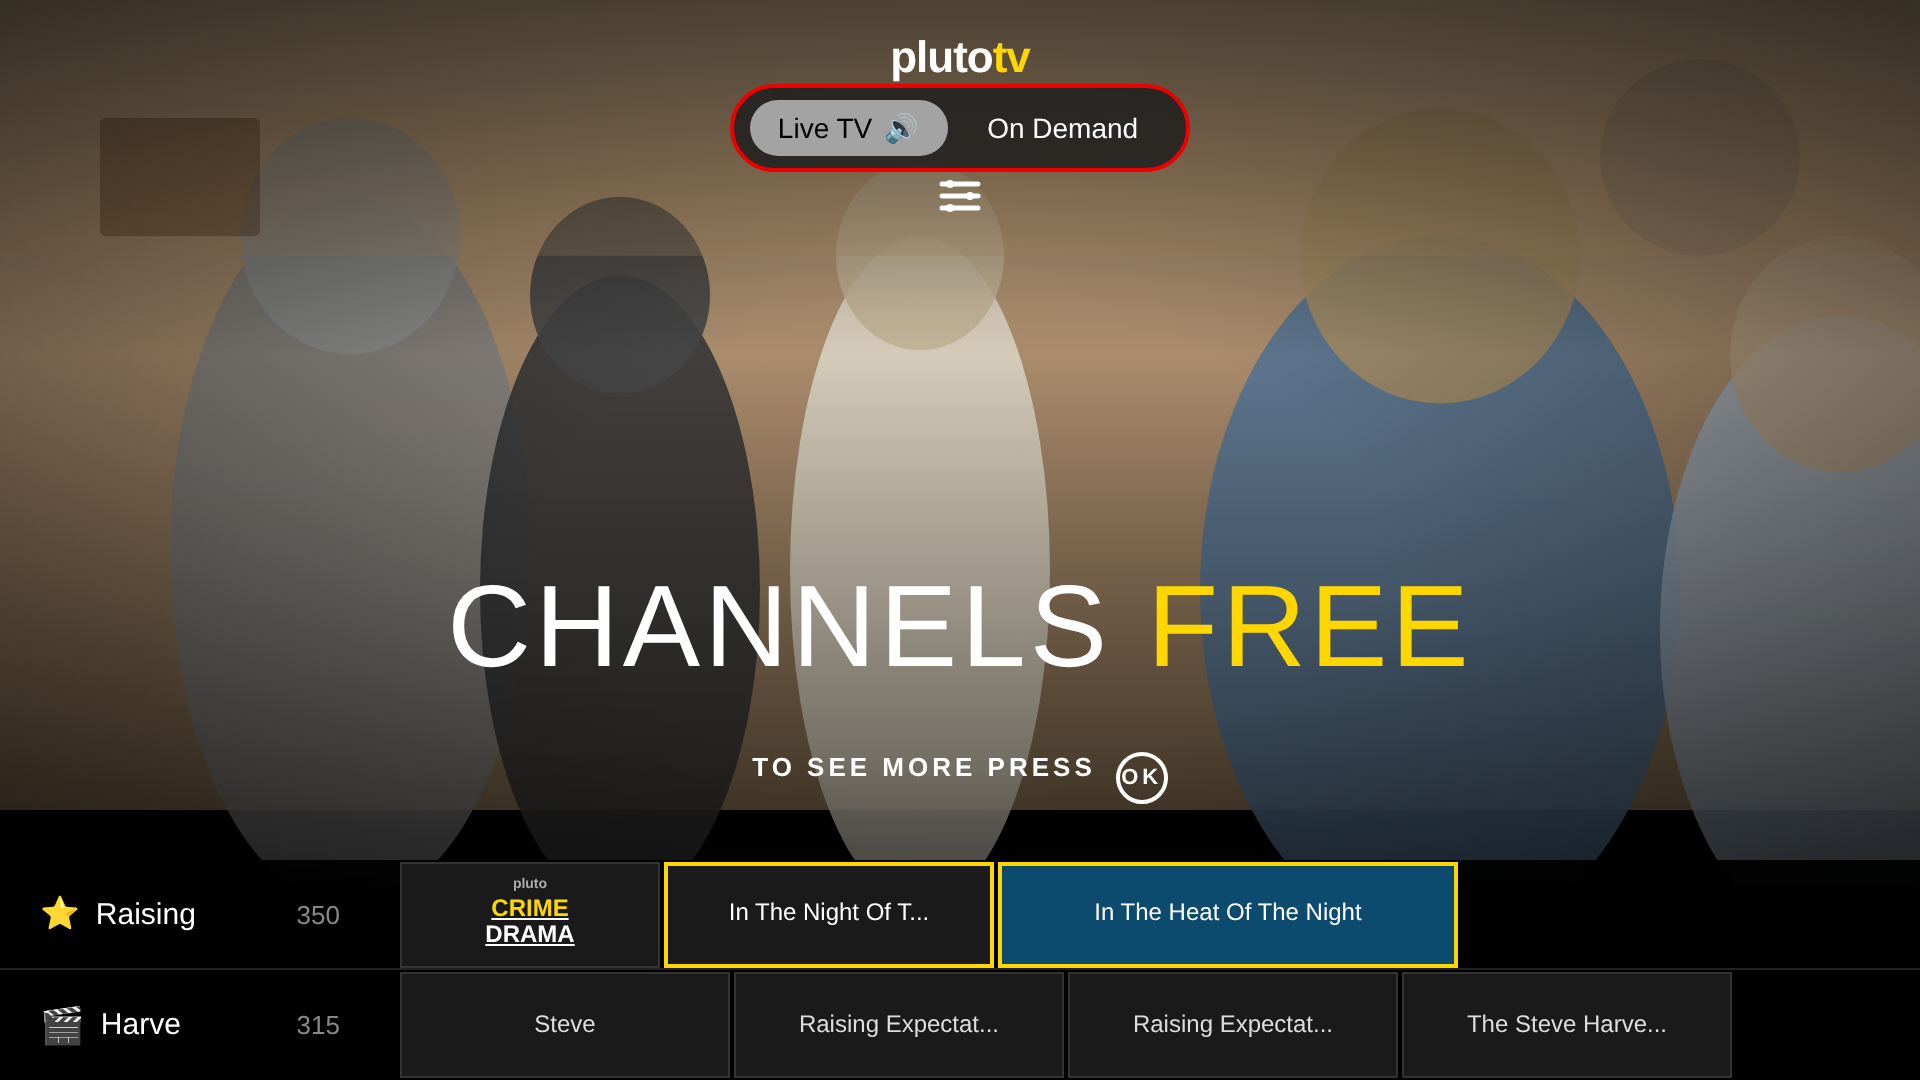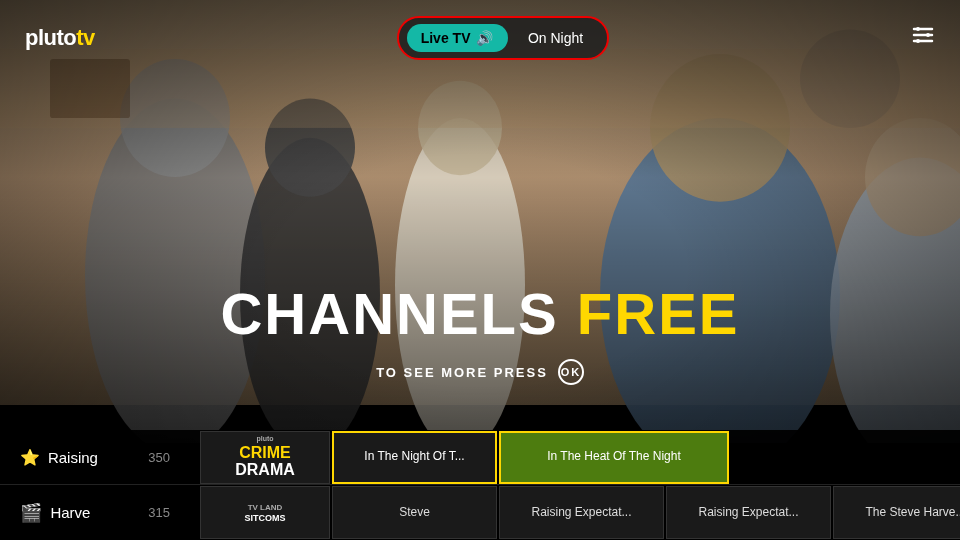--- a/index.html
+++ b/index.html
@@ -14,22 +14,23 @@
     }
 
     
     .header {
       position: absolute;
       top: 0; left: 0; right: 0;
       height: 75px;
       display: flex;
       align-items: center;
       justify-content: space-between;
-      padding: 0 25px;
+      padding: 16px 25px;
       z-index: 10;
+      flex-direction: column;
     }
 
     .logo {
       display: flex;
       align-items: center;
       gap: 0;
     }
 
     .logo-text {
       color: #fff;
@@ -47,23 +48,23 @@
       display: flex;
       align-items: center;
       background: rgba(30,30,30,0.85);
       border: 2px solid #e00;
       border-radius: 30px;
       padding: 6px 8px;
       gap: 4px;
     }
 
     .nav-btn-live {
-      background: #14b8a6;
+      background: #a3a3a3;
       color: #000;
-      font-weight: 700;
+      font-weight: 400;
       font-size: 14px;
       border-radius: 20px;
       padding: 6px 14px;
       display: flex;
       align-items: center;
       gap: 6px;
       cursor: pointer;
     }
 
     .nav-btn-live .speaker-icon {
@@ -97,42 +98,42 @@
       color: #fff;
       font-size: 16px;
       font-weight: 600;
       letter-spacing: 3px;
       text-transform: uppercase;
       margin-bottom: 8px;
     }
 
     .hero-title {
       font-size: 58px;
-      font-weight: 700;
+      font-weight: 400;
       letter-spacing: 2px;
       text-transform: uppercase;
-      margin-bottom: 12px;
+      margin-bottom: 29px;
     }
 
     .hero-title .white-part {
       color: #fff;
     }
 
     .hero-title .yellow-part {
       color: #FFD700;
     }
 
     .hero-cta {
       color: #fff;
       font-size: 13px;
       font-weight: 600;
       letter-spacing: 2px;
       text-transform: uppercase;
       display: flex;
-      align-items: center;
+      align-items: flex-start;
       justify-content: center;
       gap: 10px;
     }
 
     .ok-btn {
       display: inline-flex;
       align-items: center;
       justify-content: center;
       width: 26px;
       height: 26px;
@@ -308,21 +309,21 @@
       pluto<span>tv</span>
     </span>
   </div>
 
   <div class="nav-toggle">
     <div class="nav-btn-live">
       <span>Live TV</span>
       <span class="speaker-icon">🔊</span>
     </div>
     <div class="nav-btn-demand">
-      <span>On Night</span>
+      <span>On Demand</span>
     </div>
   </div>
 
   <div class="settings-icon">
     <svg width="24" height="24" viewBox="0 0 24 24" fill="white">
       <path d="M3 6h18M3 12h18M3 18h18" stroke="white" stroke-width="2.5" stroke-linecap="round"></path>
       <circle cx="7" cy="6" r="2" fill="white"></circle>
       <circle cx="17" cy="12" r="2" fill="white"></circle>
       <circle cx="7" cy="18" r="2" fill="white"></circle>
     </svg>
@@ -349,54 +350,46 @@
     <div class="channel-label">
       <span class="star-icon">⭐</span>
       <span>Raising</span>
       <span class="channel-count">350</span>
     </div>
     <div class="channel-items">
 
       <div class="channel-item narrow">
         <div class="channel-item-logo">
           <span class="pluto-small">pluto</span>
-          <div style="font-size:16px;font-weight:900;color:#fff;line-height:1.1;">
+          <div style="font-size:12px;font-weight:900;color:#fff;line-height:1.1;text-decoration:underline;">
             <span style="color:#FFD700;">CRIME</span><br>
             <span>DRAMA</span>
           </div>
         </div>
       </div>
 
       <div class="channel-item medium active" style="border-color:#FFD700;">
         <div class="channel-item-text highlighted">In The Night Of T...</div>
       </div>
 
-      <div class="channel-item" style="width:230px;border-color:#FFD700;border-width:2px;background:#4d7c0f;">
+      <div class="channel-item" style="width:230px;border-color:#FFD700;border-width:2px;background:#0c4a6e;">
         <div class="channel-item-text highlighted">In The Heat Of The Night</div>
       </div>
 
     </div>
   </div>
 
   <div class="channel-row">
     <div class="channel-label">
       <span class="movie-icon">🎬</span>
       <span>Harve</span>
       <span class="channel-count">315</span>
     </div>
     <div class="channel-items">
 
-      <div class="channel-item narrow">
-        <div class="channel-item-logo">
-          <div style="font-size:9px;font-weight:900;color:#fff;text-align:center;line-height:1.2;">
-            <span style="font-size:8px;color:#aaa;">TV LAND</span><br>
-            <span style="color:#fff;">SITCOMS</span>
-          </div>
-        </div>
-      </div>
 
       <div class="channel-item medium">
         <div class="channel-item-text">Steve</div>
       </div>
 
       <div class="channel-item medium">
         <div class="channel-item-text">Raising Expectat...</div>
       </div>
 
       <div class="channel-item medium">

